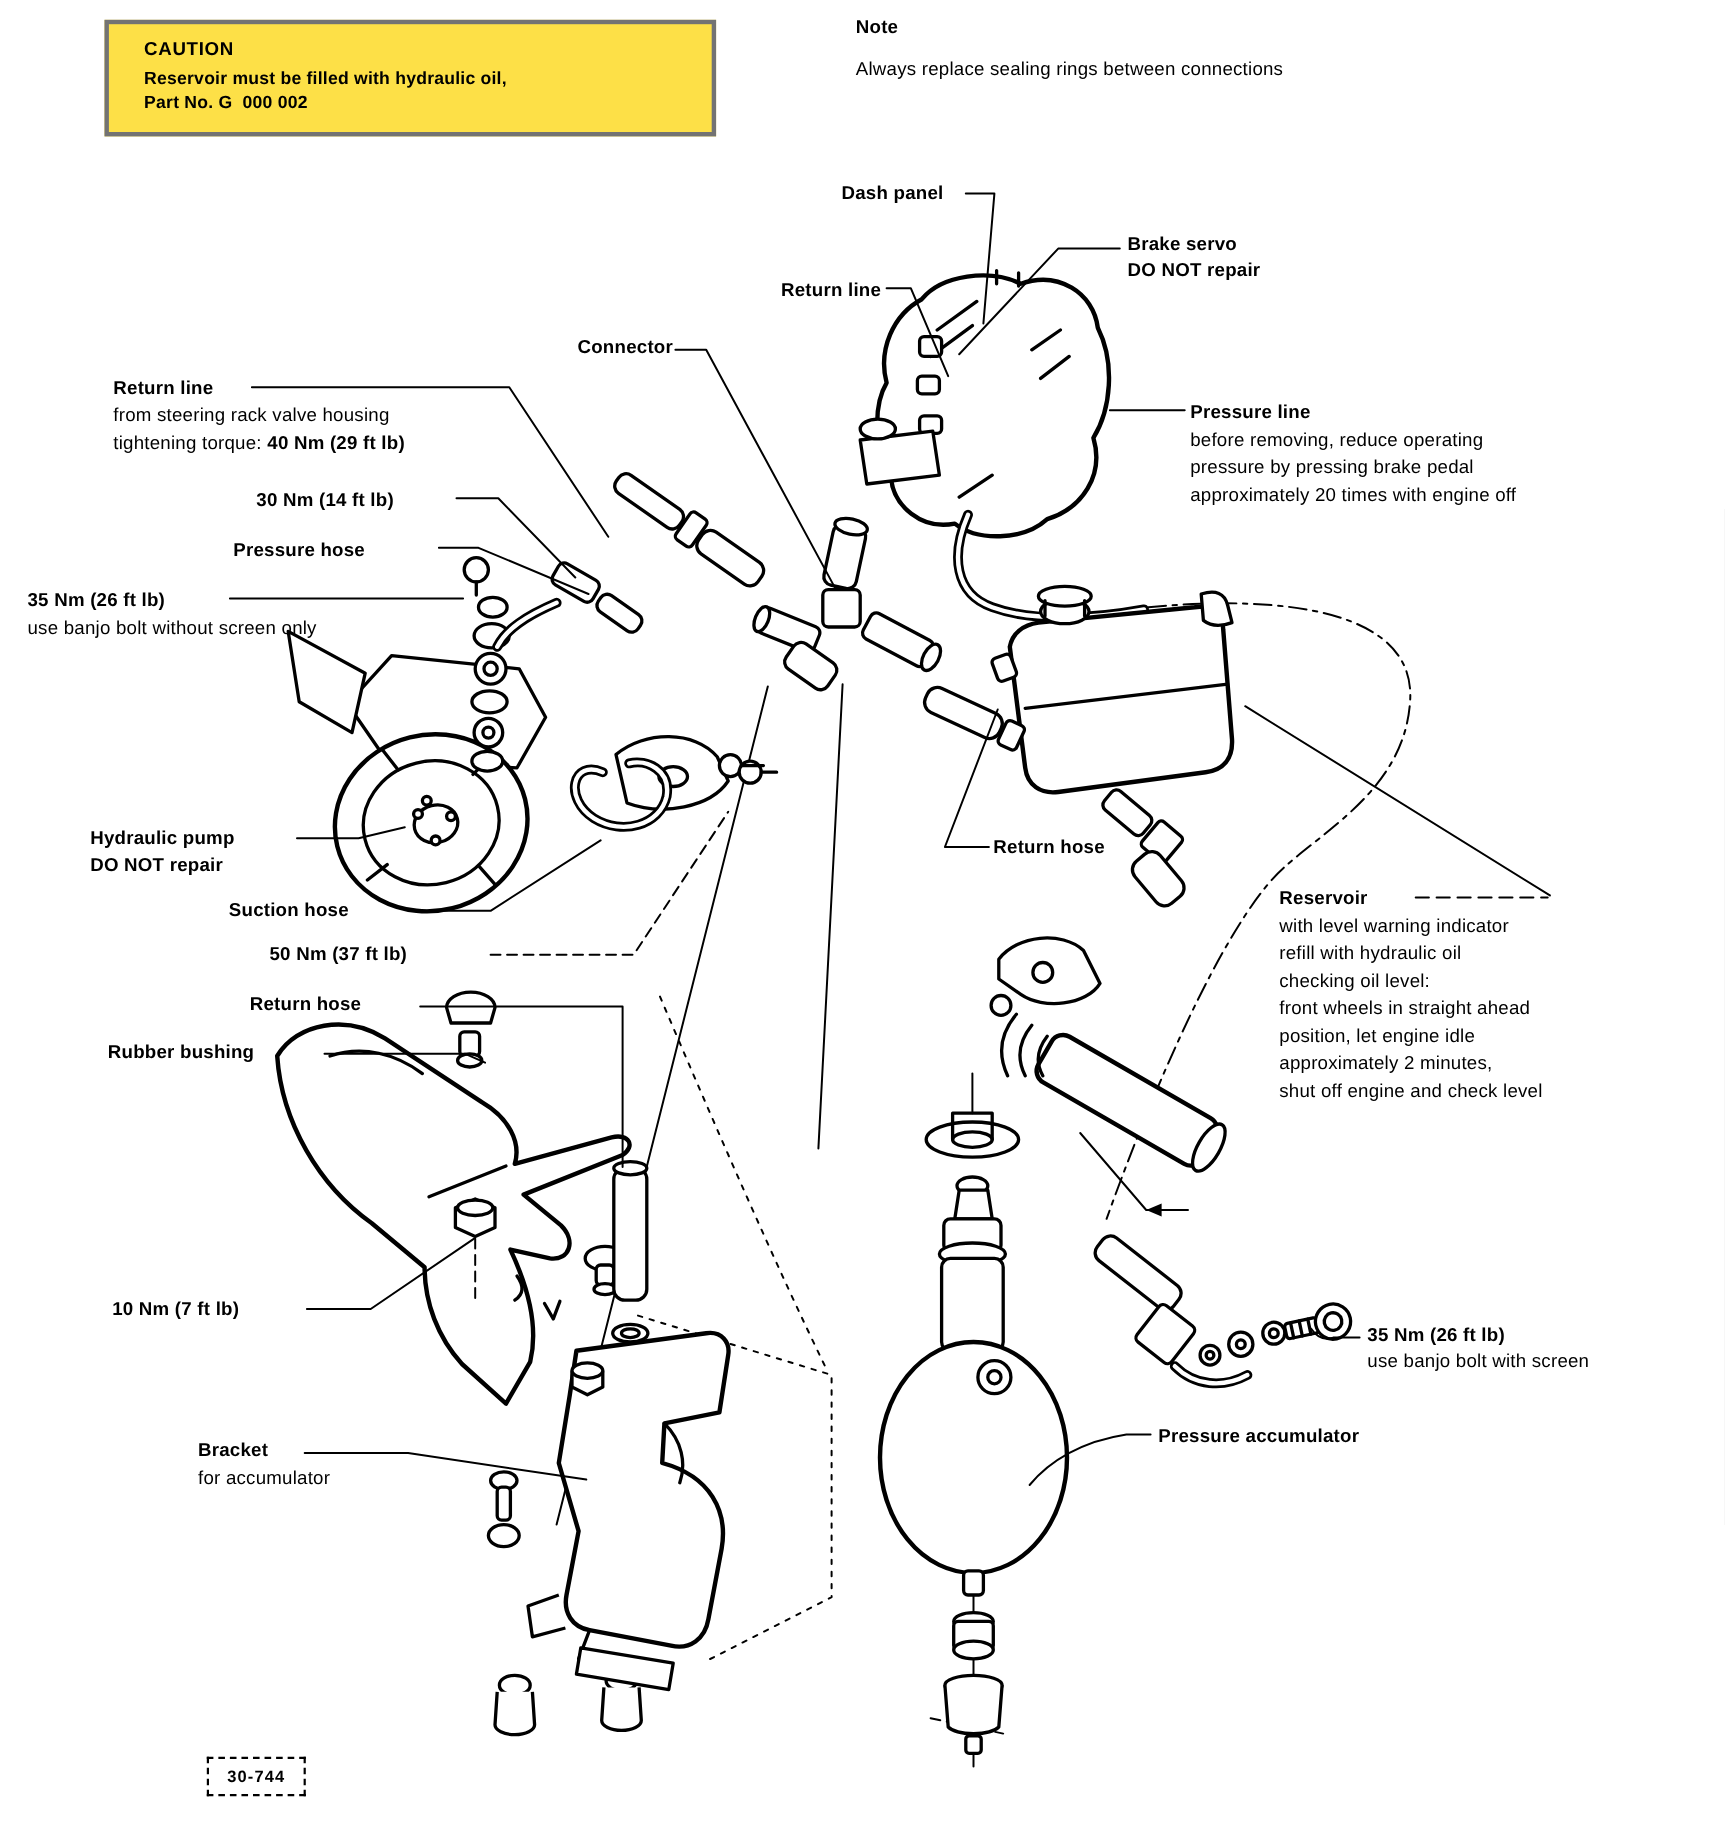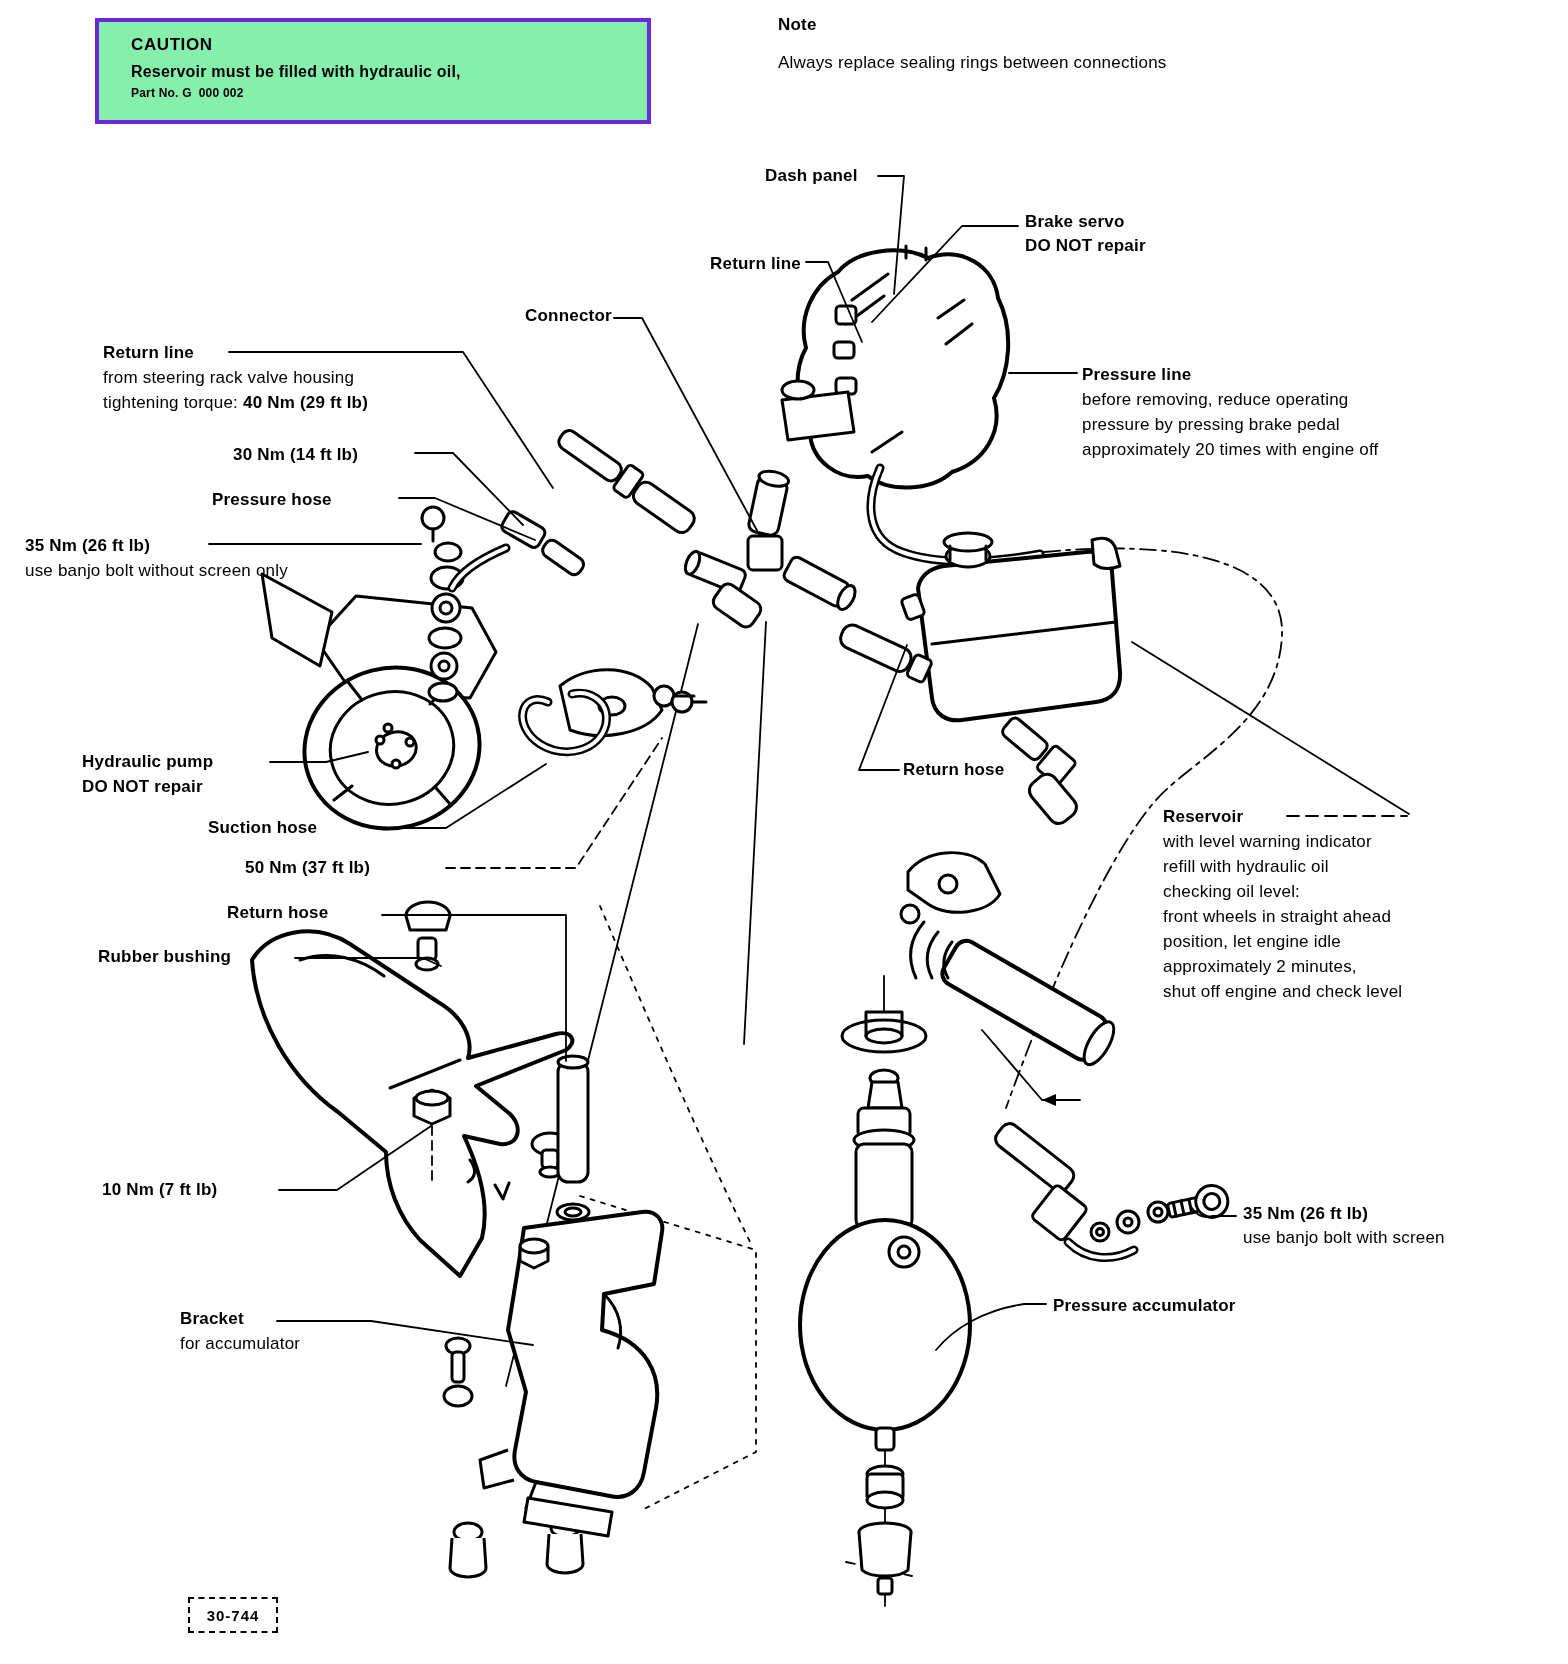--- a/index.html
+++ b/index.html
@@ -7,21 +7,21 @@
         font-family:"Liberation Sans",sans-serif;color:#000;}
   svg{position:absolute;left:0;top:0;}
   .s{stroke:#000;fill:none;stroke-width:3;stroke-linecap:round;stroke-linejoin:round}
   .fw{stroke:#000;fill:#fff;stroke-width:3;stroke-linejoin:round}
   .sw4{stroke-width:4}.thin{stroke-width:1.8}.t9{stroke-width:9}.t4{stroke:#fff;stroke-width:4}
   .dd{stroke-dasharray:16 6 4 6}.ds{stroke-dasharray:12 7}.dt{stroke-dasharray:4 7}.dm{stroke-dasharray:9 6}
   .lbl{position:absolute;font-weight:bold;font-size:17px;line-height:25px;white-space:nowrap;letter-spacing:.2px}
   .blk{position:absolute;font-size:17px;line-height:25px;white-space:nowrap;letter-spacing:.2px}
   .blk .t{font-weight:bold}
   .rest{margin-left:5px;font-weight:bold}
-  .bx{position:absolute;border:4px solid #6d28d9;background:#86efac}
+  .bx{position:absolute;border:4px solid #737373;background:#fde047}
   .pre{white-space:pre-wrap}
   .fig{position:absolute;border:2px dashed #000;font-weight:bold;font-size:15px;
        display:flex;align-items:center;justify-content:center;letter-spacing:1px}
 </style>
 </head>
 <body>
 
 <div class="page">
 
   <svg width="1568" height="1664" viewBox="0 0 1568 1664">
@@ -262,21 +262,21 @@
       <path class="thin" d="M279 1190 h58 l94 -64"></path>
       <path class="thin" d="M1236 1216 h-24 q-12 4 -20 -8"></path>
       <path class="thin" d="M277 1321 h94 l162 24"></path>
       <path class="thin" d="M1046 1304 h-22 C984 1310 954 1328 936 1350"></path>
     </g>
   </svg>
 
   <div class="bx" style="left:95px;top:18px;width:548px;height:98px;">
     <div class="lbl" style="left:32px;top:10px;font-size:17px;letter-spacing:.6px">CAUTION</div>
     <div class="lbl" style="left:32px;top:37px;font-size:16px">Reservoir must be filled with hydraulic oil,</div>
-    <div class="lbl pre" style="left:32px;top:59px;font-size:12px">Part No. G  000 002</div>
+    <div class="lbl pre" style="left:32px;top:59px;font-size:16px">Part No. G  000 002</div>
   </div>
 
   <div class="lbl" style="left:778px;top:12px">Note</div>
   <div class="blk" style="left:778px;top:50px">Always replace sealing rings between connections</div>
 
   <div class="lbl" style="left:765px;top:163px">Dash panel</div>
 
   <div class="blk" style="left:1025px;top:210px;line-height:24px">
     <div class="t">Brake servo</div>
     <div><span class="t">DO NOT</span><span class="rest">repair</span></div>

